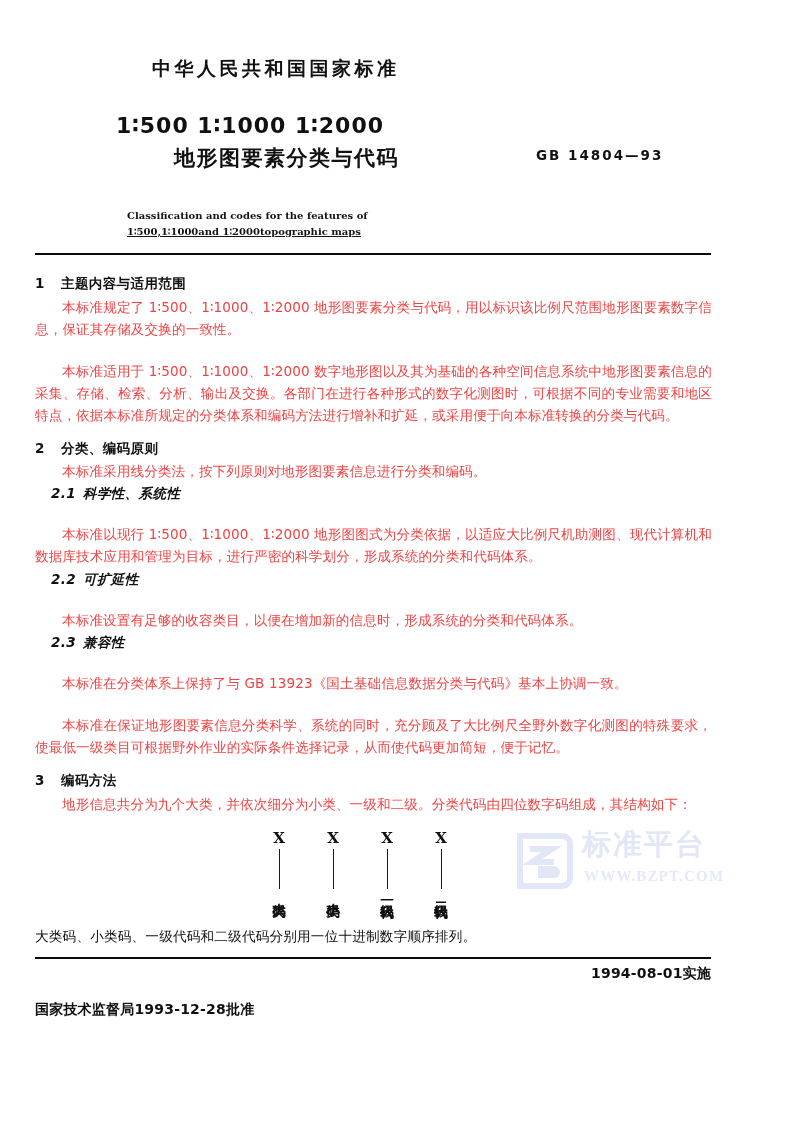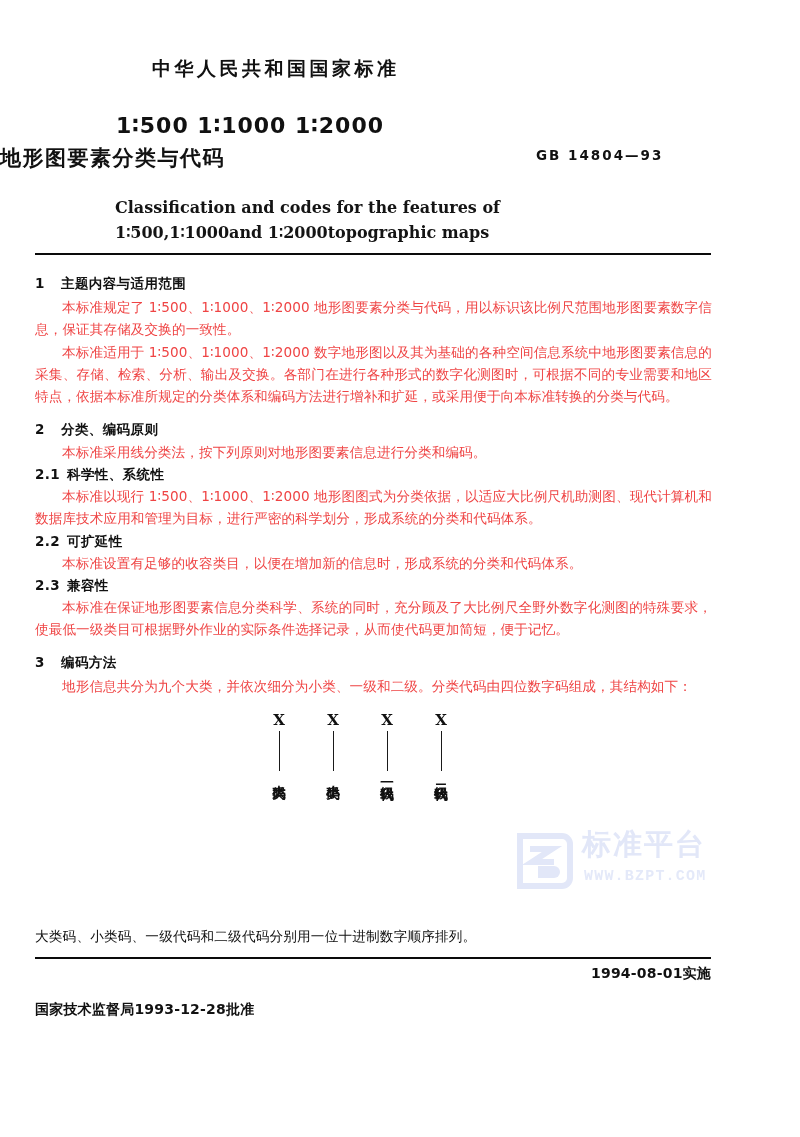--- a/index.html
+++ b/index.html
@@ -45,48 +45,50 @@
     padding-top: 31px;
     padding-left: 116px;
     font-size: 22px;
     font-weight: bold;
     letter-spacing: 1px;
     color: #111;
   }
   .doc-title {
     margin: 0;
     padding-top: 6px;
+    padding-left: 174px;
     font-size: 21px;
     font-weight: bold;
     letter-spacing: 1.5px;
     color: #111;
   }
   .gb-number {
     position: absolute;
     left: 536px;
     top: 147px;
     font-size: 13.5px;
     font-weight: bold;
     letter-spacing: 2px;
     color: #111;
     white-space: nowrap;
   }
   .en-title {
-    margin: 4px;
+    margin: 16px;
     padding-top: 20px;
     padding-left: 111px;
-    font-size: 16px;
+    font-size: 10px;
     font-weight: bold;
     font-family: "DejaVu Serif", "Liberation Serif", serif;
     line-height: 1.55;
     color: #141414;
   }
   .en-title .l2 {
     display: block;
     padding-left: 0px;
+    text-decoration: underline;
   }
 
   .rule-top {
     position: absolute;
     left: 35px;
     top: 253px;
     width: 676px;
     height: 2px;
     background: #0a0a0a;
   }
@@ -110,39 +112,40 @@
   .sec-h .num {
     display: inline-block;
     min-width: 26px;
   }
   .sec-h.h1 { padding-top: 6px; }
   .sub-h {
     font-size: 13.5px;
     font-weight: bold;
     color: #111;
     margin: 0;
-    padding: 1px 0 0 35px;
+    padding: 1px 0 0 51px;
     letter-spacing: 0.4px;
     line-height: 1.5;
+    font-style: italic;
   }
   .sub-h .num {
     display: inline-block;
     min-width: 32px;
   }
   p.para {
     font-size: 13.6px;
     line-height: 1.62;
     margin: 0;
     padding: 2px 88px 0 35px;
     text-align: justify;
     text-indent: 27px;
     letter-spacing: 0.1px;
     color: #ef4444;
   }
-  p.para.tight { padding-top: 1px; }
+  p.para.tight { padding-top: 1px; margin-top: 19px; }
   .gap-m { height: 13px; }
 
   
   .code-diagram {
     position: relative;
     height: 150px;
     margin-top: 10px;
   }
   .code-cols {
     position: absolute;
@@ -211,21 +214,21 @@
     font-family: "DejaVu Sans", "Liberation Sans", sans-serif;
   }
   .wm-url {
     position: absolute;
     left: 68px;
     top: 40px;
     font-size: 15px;
     font-weight: bold;
     color: #e4e9f9;
     letter-spacing: 1.2px;
-    font-family: Liberation Mono, monospace;
+    font-family: Liberation Serif, serif;
   }
 
   
   .closing-note {
     position: absolute;
     left: 35px;
     top: 928px;
     width: 690px;
     font-size: 13.6px;
     letter-spacing: 0.2px;
@@ -307,20 +310,21 @@
     <p class="para tight">本标准以现行 1∶500、1∶1000、1∶2000 地形图图式为分类依据，以适应大比例尺机助测图、现代计算机和数据库技术应用和管理为目标，进行严密的科学划分，形成系统的分类和代码体系。</p>
 
     <div class="sub-h">
       <span class="num">2.2</span><span>可扩延性</span>
     </div>
     <p class="para tight">本标准设置有足够的收容类目，以便在增加新的信息时，形成系统的分类和代码体系。</p>
 
     <div class="sub-h">
       <span class="num">2.3</span><span>兼容性</span>
     </div>
+    <p class="para tight">本标准在分类体系上保持了与 GB 13923《国土基础信息数据分类与代码》基本上协调一致。</p>
 
     <p class="para tight">本标准在保证地形图要素信息分类科学、系统的同时，充分顾及了大比例尺全野外数字化测图的特殊要求，使最低一级类目可根据野外作业的实际条件选择记录，从而使代码更加简短，便于记忆。</p>
 
     <div class="gap-m"></div>
 
     <div class="sec-h">
       <span class="num">3</span><span>编码方法</span>
     </div>
     <p class="para">地形信息共分为九个大类，并依次细分为小类、一级和二级。分类代码由四位数字码组成，其结构如下：</p>
 

